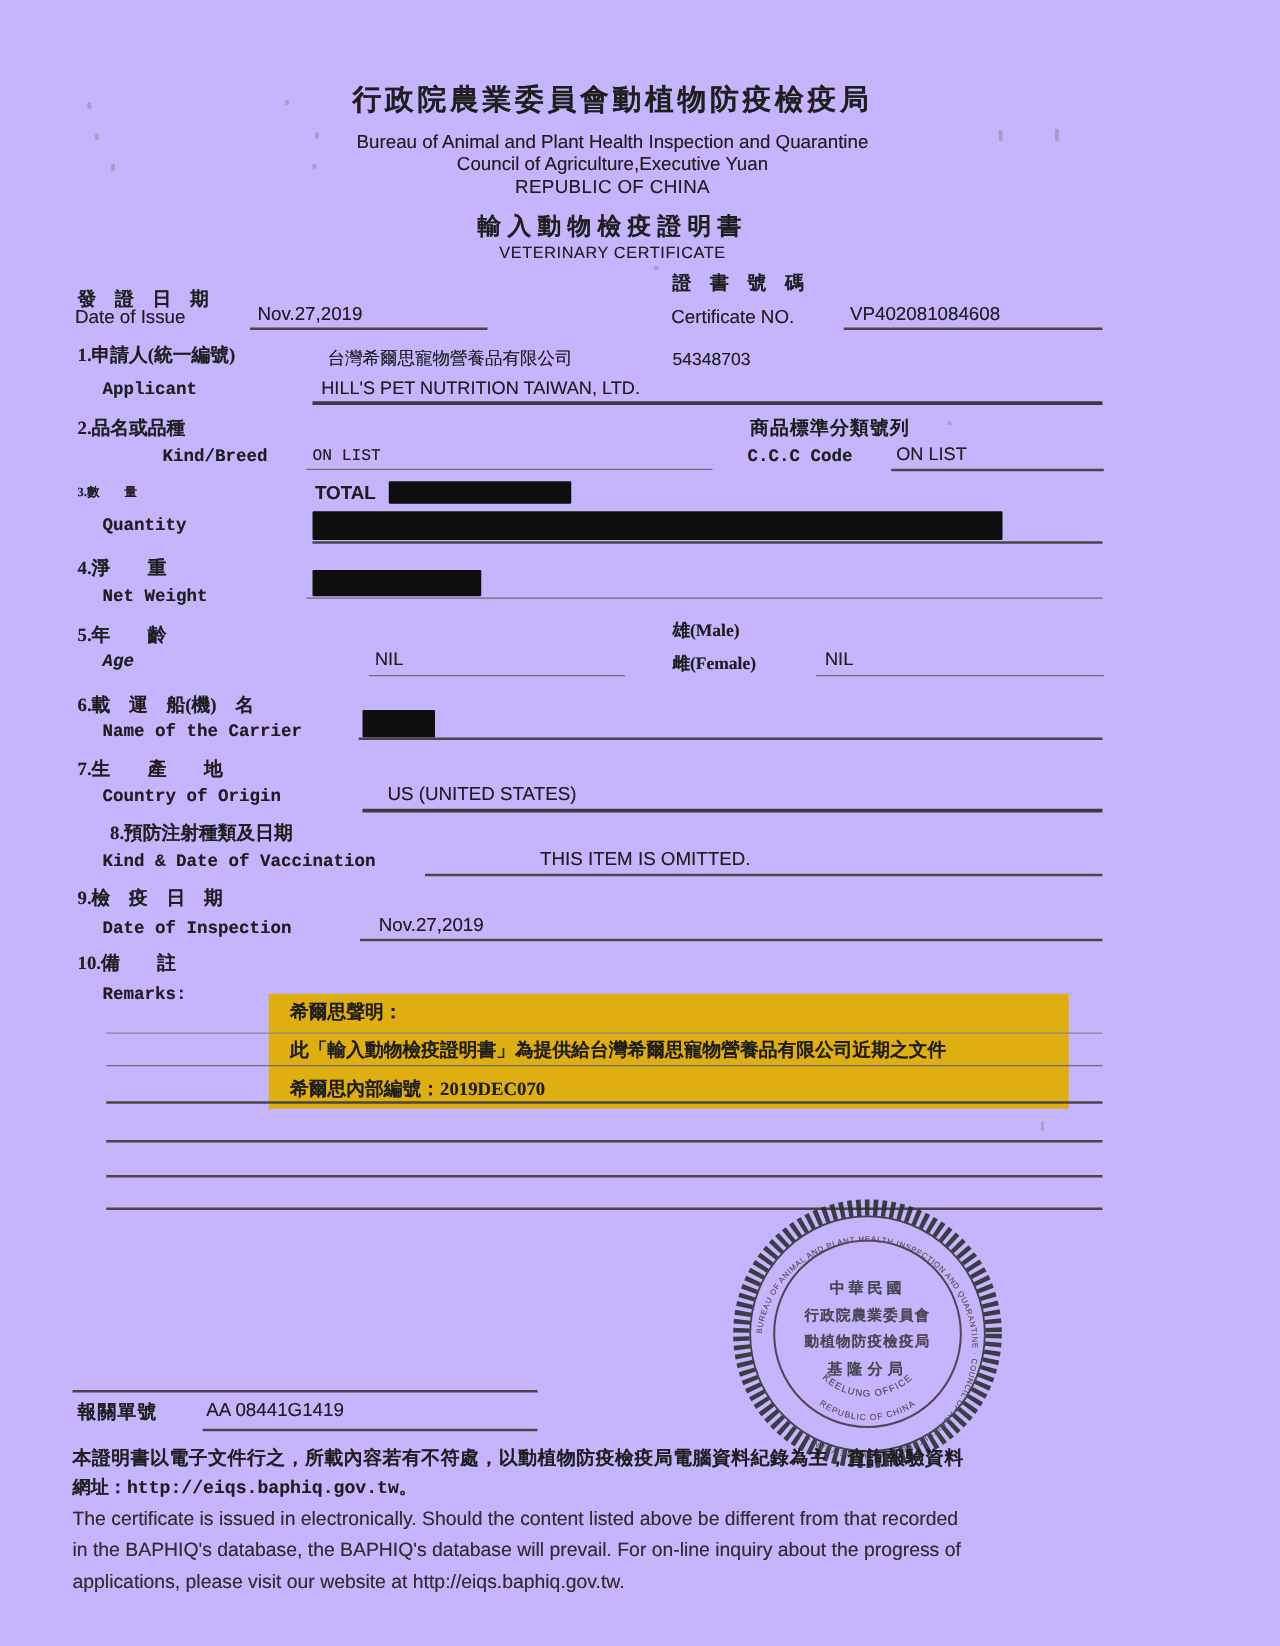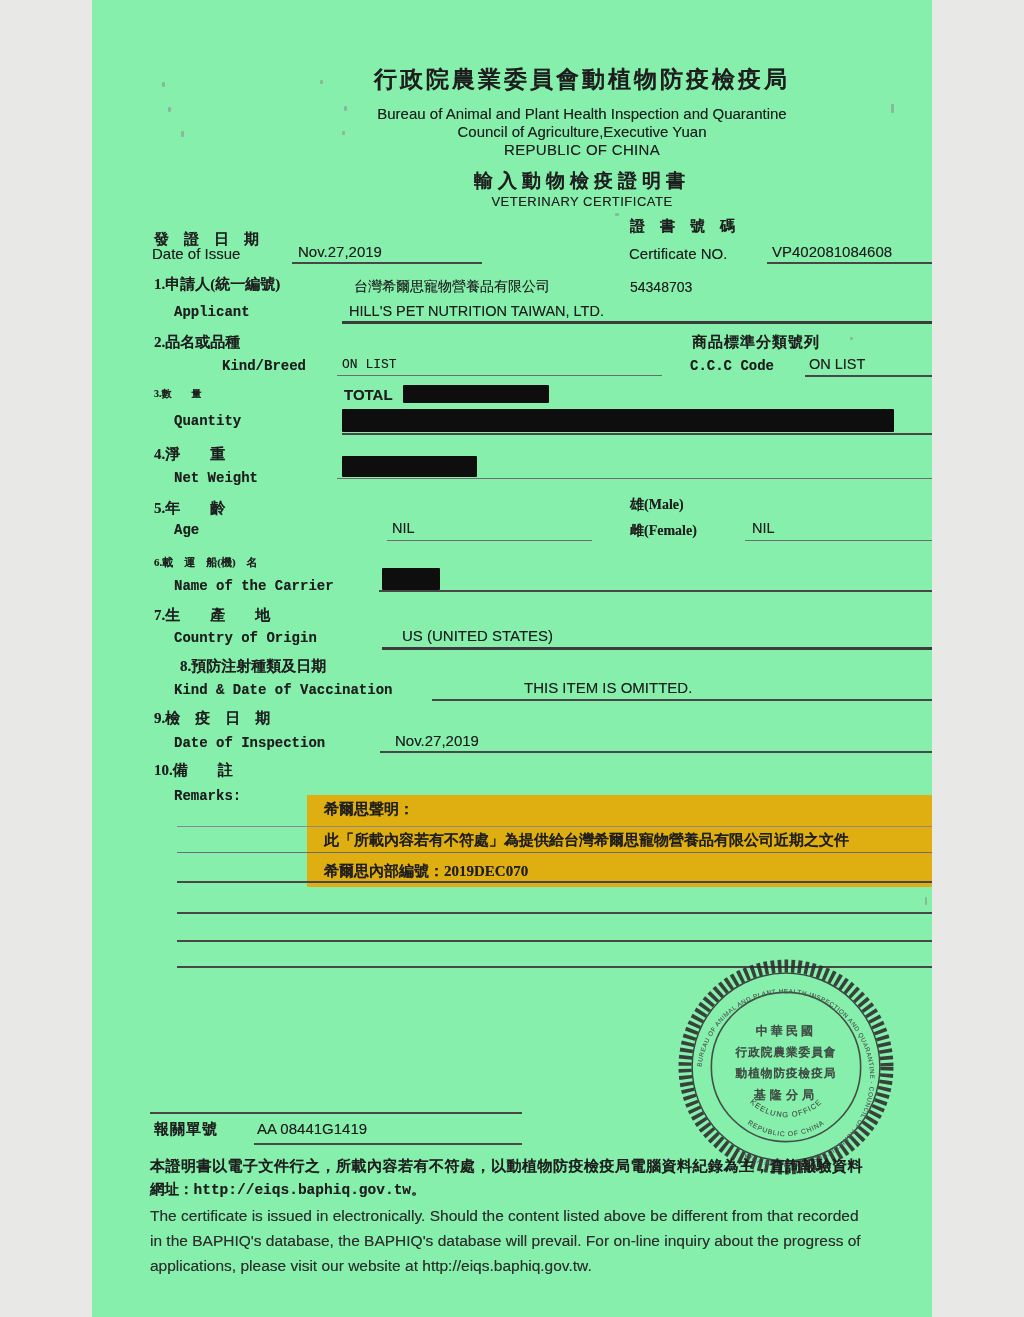--- a/index.html
+++ b/index.html
@@ -1,18 +1,18 @@
 <!DOCTYPE html>
 <html><head>
 <meta charset="utf-8">
 <style>
   html,body{margin:0;padding:0;background:#e8e8e6;}
   .page{
-    position:relative;width:840px;height:1317px;margin:0 auto;
-    background:#86efac;overflow:hidden;color:#1e1e1e;
+    position:relative;width:1024px;height:1317px;margin:0 auto;
+    background:#c4b5fd;overflow:hidden;color:#1e1e1e;
     font-family:"Liberation Sans",sans-serif;
     text-shadow:0 0 .4px rgba(20,20,20,.45);
   }
   .abs{position:absolute;white-space:nowrap;}
   .zh{font-family:"Liberation Serif",serif;font-weight:700;}
   .zh-light{font-family:"Liberation Serif",serif;font-weight:400;}
   .mono{font-family:"Liberation Mono",monospace;font-weight:700;}
   .sans{font-family:"Liberation Sans",sans-serif;}
   .center{left:55px;width:870px;text-align:center;}
   .rule{position:absolute;height:0;border-bottom:2px solid #474747;}
@@ -69,28 +69,28 @@
   <div class="redact" style="left:250px;top:409px;width:552px;height:23px;"></div>
   <div class="rule" style="left:250px;top:433px;width:632px;"></div>
 
   <div class="abs zh" style="left:62px;top:445px;font-size:15px;">4.淨　　重</div>
   <div class="redact" style="left:250px;top:456px;width:135px;height:21px;"></div>
   <div class="abs mono" style="left:82px;top:470px;font-size:14px;">Net Weight</div>
   <div class="rule thin" style="left:245px;top:478px;width:637px;"></div>
 
   <div class="abs zh" style="left:62px;top:499px;font-size:15px;">5.年　　齡</div>
   <div class="abs zh-light" style="left:538px;top:496px;font-size:14px;font-weight:700;">雄(Male)</div>
-  <div class="abs mono" style="left:82px;top:522px;font-size:14px;">Age</div>
+  <div class="abs mono" style="left:82px;top:522px;font-size:14px;font-style:italic;">Age</div>
   <div class="abs sans" style="left:300px;top:520px;font-size:14.5px;">NIL</div>
   <div class="rule thin" style="left:295px;top:540px;width:205px;"></div>
   <div class="abs zh-light" style="left:538px;top:522px;font-size:14px;font-weight:700;">雌(Female)</div>
   <div class="abs sans" style="left:660px;top:520px;font-size:14.5px;">NIL</div>
   <div class="rule thin" style="left:653px;top:540px;width:230px;"></div>
 
-  <div class="abs zh" style="left:62px;top:555px;font-size:11px;">6.載　運　船(機)　名</div>
+  <div class="abs zh" style="left:62px;top:555px;font-size:15px;">6.載　運　船(機)　名</div>
   <div class="abs mono" style="left:82px;top:578px;font-size:14px;">Name of the Carrier</div>
   <div class="redact" style="left:290px;top:568px;width:58px;height:22px;"></div>
   <div class="rule" style="left:287px;top:590px;width:595px;"></div>
 
   <div class="abs zh" style="left:62px;top:606px;font-size:15px;">7.生　　產　　地</div>
   <div class="abs mono" style="left:82px;top:630px;font-size:14px;">Country of Origin</div>
   <div class="abs sans" style="left:310px;top:627px;font-size:15px;">US (UNITED STATES)</div>
   <div class="rule thick" style="left:290px;top:647px;width:592px;"></div>
 
   <div class="abs zh" style="left:62px;top:657px;font-size:15px;margin-left:26px;">8.預防注射種類及日期</div>
@@ -101,21 +101,21 @@
   <div class="abs zh" style="left:62px;top:709px;font-size:15px;">9.檢　疫　日　期</div>
   <div class="abs mono" style="left:82px;top:735px;font-size:14px;">Date of Inspection</div>
   <div class="abs sans" style="left:303px;top:732px;font-size:15px;">Nov.27,2019</div>
   <div class="rule" style="left:288px;top:751px;width:594px;"></div>
 
   <div class="abs zh" style="left:62px;top:761px;font-size:15px;">10.備　　註</div>
   <div class="abs mono" style="left:82px;top:788px;font-size:14px;">Remarks:</div>
 
   <div class="hl" style="left:215px;top:795px;width:640px;height:92px;"></div>
   <div class="abs zh" style="left:232px;top:800px;font-size:15px;">希爾思聲明：</div>
-  <div class="abs zh" style="left:232px;top:831px;font-size:15px;">此「所載內容若有不符處」為提供給台灣希爾思寵物營養品有限公司近期之文件</div>
+  <div class="abs zh" style="left:232px;top:831px;font-size:15px;">此「輸入動物檢疫證明書」為提供給台灣希爾思寵物營養品有限公司近期之文件</div>
   <div class="abs zh" style="left:232px;top:862px;font-size:15px;">希爾思內部編號：2019DEC070</div>
   <div class="rule faint" style="left:85px;top:826px;width:797px;"></div>
   <div class="rule thin" style="left:85px;top:852px;width:797px;"></div>
   <div class="rule" style="left:85px;top:881px;width:797px;"></div>
 
   <div class="rule" style="left:85px;top:912px;width:797px;"></div>
   <div class="rule" style="left:85px;top:940px;width:797px;"></div>
   <div class="rule" style="left:85px;top:966px;width:797px;"></div>
 
   <svg class="seal-svg" style="left:583px;top:956px;" width="222" height="222" viewBox="0 0 220 220">

